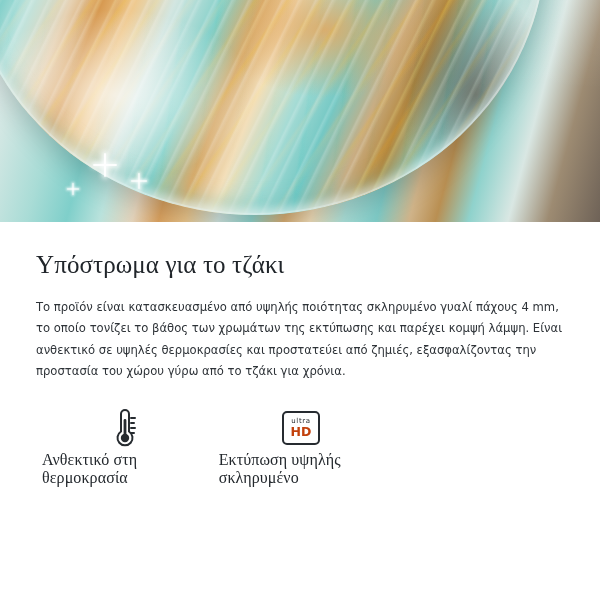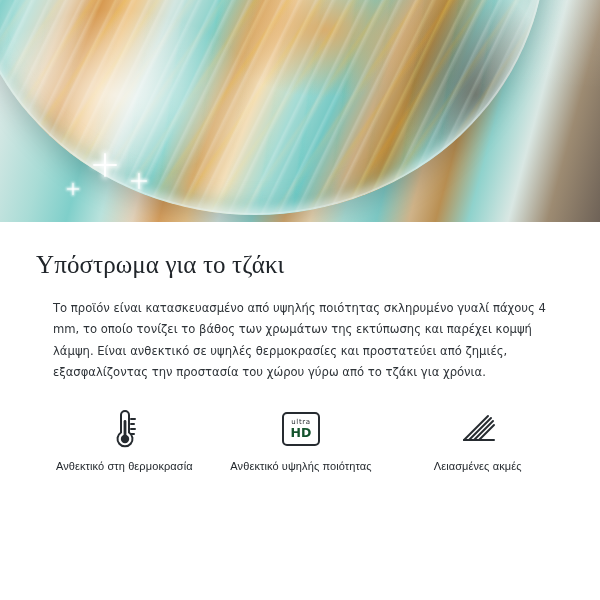--- a/index.html
+++ b/index.html
@@ -152,21 +152,21 @@
     margin: 0 0 16px 0;
     font-weight: 400;
     letter-spacing: 0.1px;
   }
   .title .line { display: block; }
 
   .body-text {
     font-size: 11.6px;
     line-height: 1.85;
     color: #2e3338;
-    margin: 17px;
+    margin: 0;
     max-width: 534px;
     font-family: "DejaVu Sans", sans-serif;
   }
 
   
   .features {
     margin-top: 22px;
     display: grid;
     grid-template-columns: repeat(3, 1fr);
     row-gap: 14px;
@@ -178,39 +178,38 @@
     text-align: left;
     padding: 0 6px;
   }
   .feature-icon {
     height: 46px;
     display: flex;
     align-items: center;
     justify-content: center;
   }
   .feature-label {
-    margin-top: 8px;
-    font-family: Liberation Sans, sans-serif;
-    font-size: 11px;
+    font-family: Liberation Serif, serif;
+    font-size: 16px;
     color: #23282d;
     letter-spacing: 0.1px;
   }
   .icon-svg { display: block; }
   .ultrahd-box {
     width: 38px; height: 34px;
     border: 2px solid #262b30;
     border-radius: 5px;
     display: flex;
     flex-direction: column;
     align-items: center;
     justify-content: center;
     line-height: 1;
   }
   .ultrahd-box .u1 { font-size: 7px; letter-spacing: 0.6px; color: #262b30; font-family: "DejaVu Sans", sans-serif; }
-  .ultrahd-box .u2 { font-size: 12.5px; font-weight: bold; color: #14532d; font-family: "DejaVu Sans", sans-serif; margin-top: 1px; }
+  .ultrahd-box .u2 { font-size: 12.5px; font-weight: bold; color: #c2410c; font-family: "DejaVu Sans", sans-serif; margin-top: 1px; }
 </style>
 </head>
 <body>
 
 <div class="page">
 
   <div class="hero">
     <div class="hero-bg"></div>
     <div class="plate">
       <div class="plate-art"></div>
@@ -244,34 +243,22 @@
         <div class="feature-label">Ανθεκτικό στη θερμοκρασία</div>
       </div>
 
       <div class="feature">
         <div class="feature-icon">
           <div class="ultrahd-box">
             <span class="u1">ultra</span>
             <span class="u2">HD</span>
           </div>
         </div>
-        <div class="feature-label">Ανθεκτικό υψηλής ποιότητας</div>
+        <div class="feature-label">Εκτύπωση υψηλής σκληρυμένο</div>
       </div>
 
 
 
-      <div class="feature">
-        <div class="feature-icon">
-          <svg class="icon-svg" width="40" height="38" viewBox="0 0 40 38" stroke="#262b30" stroke-width="2" fill="none" stroke-linecap="round">
-            <path d="M6 30L30 6"></path>
-            <path d="M11 30L33 8"></path>
-            <path d="M16 30L35 11"></path>
-            <path d="M21 30L36 15"></path>
-            <path d="M6 30h30"></path>
-          </svg>
-        </div>
-        <div class="feature-label">Λειασμένες ακμές</div>
-      </div>
 
 
     </div>
   </div>
 </div>
 
 </body></html>

